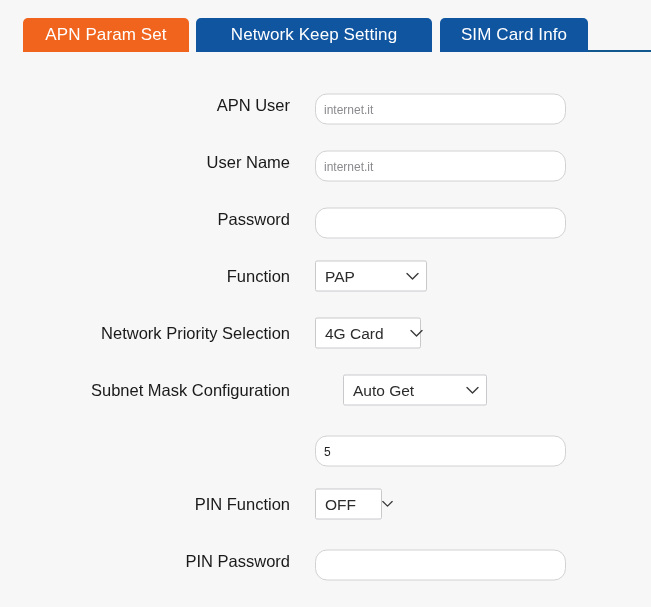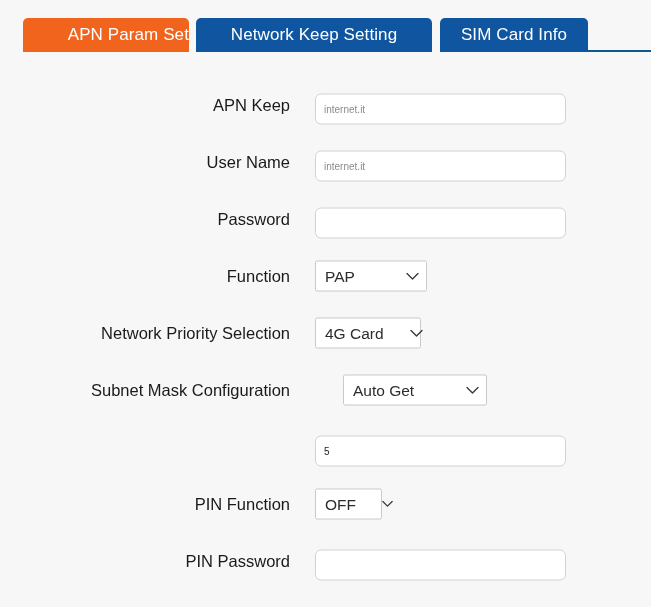--- a/index.html
+++ b/index.html
@@ -45,21 +45,20 @@
     font-size: 17px;
     letter-spacing: 0.1px;
     white-space: nowrap;
     cursor: pointer;
     user-select: none;
   }
   .tab.active {
     background: #f0641e;
     left: 23px;
     width: 166px;
-    justify-content: flex-end;
   }
   .tab.t2 {
     background: #1055a0;
     left: 196px;
     width: 236px;
   }
   .tab.t3 {
     background: #1055a0;
     left: 440px;
     width: 148px;
@@ -93,24 +92,24 @@
     top: 51px;
     transform: translateY(-50%);
   }
 
   .text-input {
     box-sizing: border-box;
     width: 251px;
     height: 31px;
     background: #ffffff;
     border: 1px solid #d2d2d4;
-    border-radius: 6px;
+    border-radius: 12px;
     padding: 0 8px;
     font-family: "Liberation Sans", sans-serif;
-    font-size: 10px;
+    font-size: 12px;
     color: #222222;
     outline: none;
     margin-top: 8px;
   }
   .text-input::placeholder {
     color: #8b8b8f;
     opacity: 1;
   }
 
   .select {
@@ -154,21 +153,21 @@
   </div>
   <div class="tab t3">
     <span>SIM Card Info</span>
   </div>
   <div class="tab-underline"></div>
 </div>
 
 <div class="form">
 
   <div class="row">
-    <div class="label">APN Keep</div>
+    <div class="label">APN User</div>
     <div class="field">
       <input class="text-input" type="text" placeholder="internet.it" style="">
     </div>
   </div>
 
   <div class="row">
     <div class="label">User Name</div>
     <div class="field">
       <input class="text-input" type="text" placeholder="internet.it" style="">
     </div>

